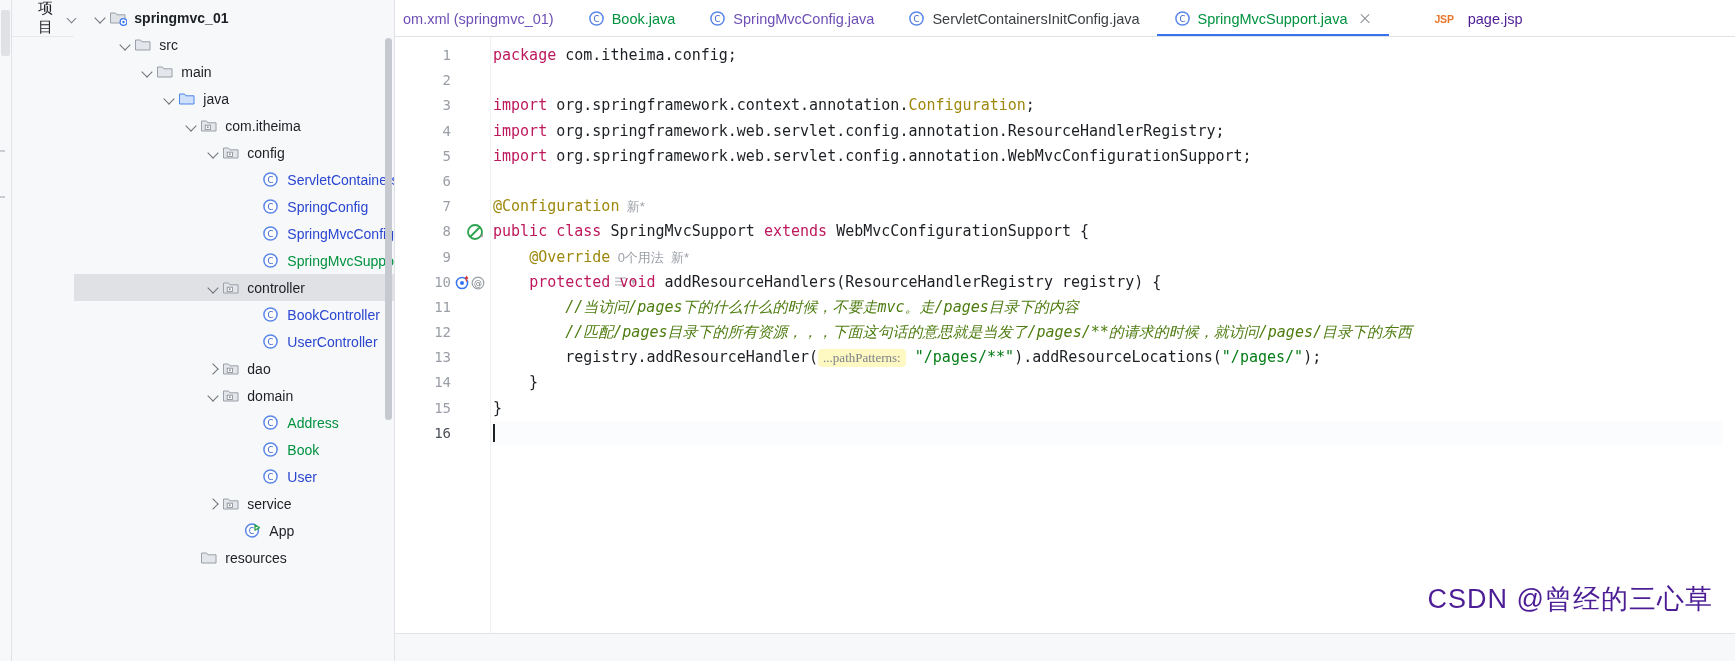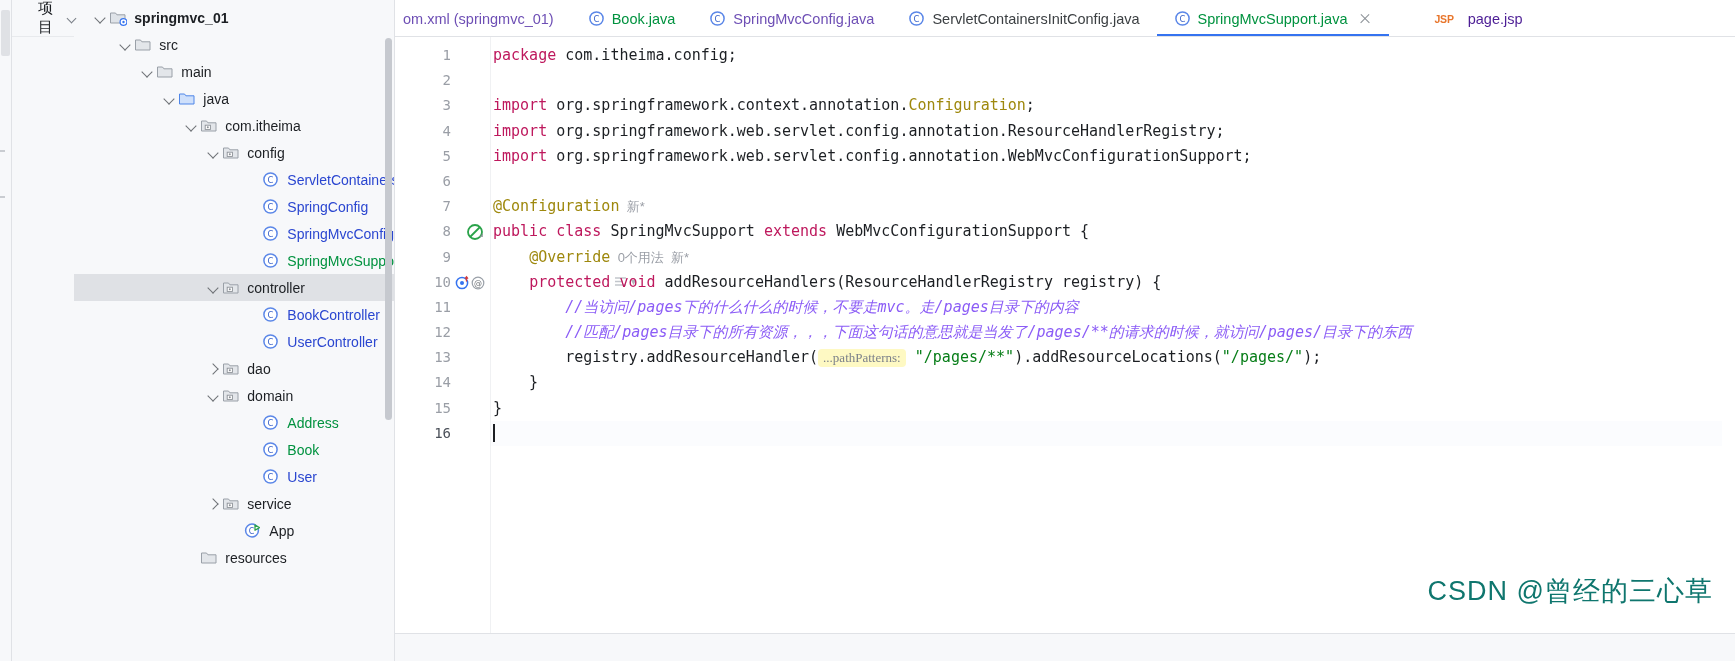--- a/index.html
+++ b/index.html
@@ -252,21 +252,21 @@
     font-size: 15px;
     white-space: pre;
     padding-left: 2px;
     color: #1c1f23;
     position: relative;
   }
   .code-line.caret-line { background: #fbfcfe; }
   .k-kw     { color: #be185d; }
   .k-ann    { color: #9e880d; }
   .k-str    { color: #067d17; }
-  .k-cmt    { color: #8b5cf6; font-style: italic; }
+  .k-cmt    { color: #4d7c0f; font-style: italic; }
   .k-plain  { color: #1c1f23; }
   .inlay {
     color: #9a9ea6;
     font-size: 13px;
     font-family: "Liberation Sans", sans-serif;
     font-style: normal;
   }
   .param-hint {
     background: #fef9c3;
     color: #7c818a;
@@ -304,23 +304,23 @@
     height: 28px;
     flex: 0 0 28px;
     background: #f7f8fa;
     border-top: 1px solid #e0e2e6;
   }
 
   
   .watermark {
     position: absolute;
     right: 22px;
-    bottom: 52px;
+    bottom: 44px;
     font-size: 27px;
-    color: #0f766e;
+    color: #4c1d95;
     letter-spacing: 1px;
     user-select: none;
     white-space: nowrap;
   }
 </style>
 </head>
 <body>
 
 <div id="app">
 

